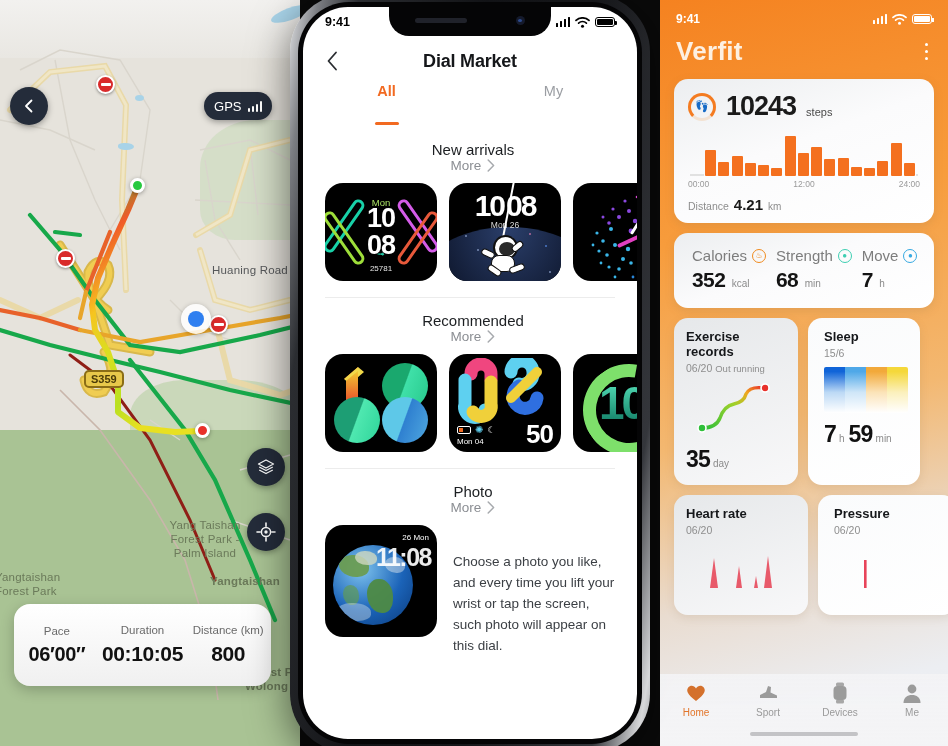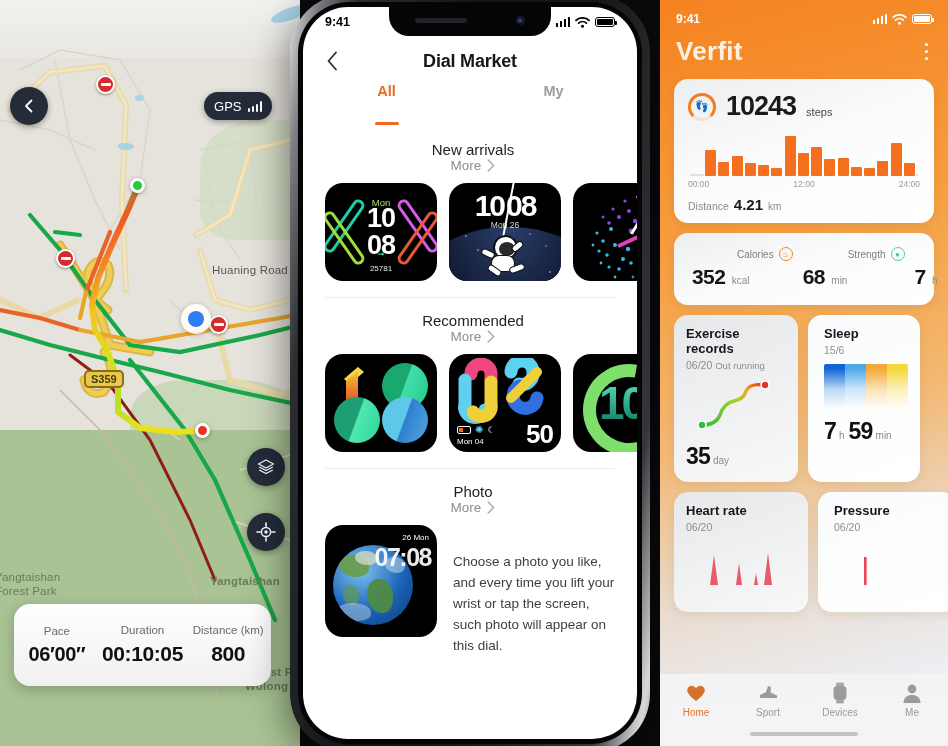--- a/index.html
+++ b/index.html
@@ -89,21 +89,21 @@
   .batt::after{content:"";position:absolute;right:-3px;top:3px;width:1.6px;height:4px;
           background:#000;border-radius:0 1px 1px 0;}
   .batt i { display:block; height:100%; width:100%; background:#000; border-radius:1.3px;}
 
   .navbar { position:absolute; top:34px; left:0; right:0; height:40px; display:flex;
             align-items:center; padding:0 18px; z-index:12;}
   .back-chev { width:22px;height:22px; display:flex;align-items:center;justify-content:center;}
   .nav-title { position:absolute; left:0; right:0; text-align:center; font-size:18px;
                font-weight:bold; color:#15171a; letter-spacing:-.2px;}
   .tabs { position:absolute; top:76px; left:0; right:0; height:36px; display:flex; z-index:12;}
-  .tab { flex:1; text-align:center; font-size:14.5px; color:#9b9ea3; position:relative;font-weight:bold;}
+  .tab { flex:1; text-align:center; font-size:14.5px; color:#9b9ea3; position:relative;}
   .tab.active { color:#f26a21; font-weight:bold; }
   .tab.active::after{ content:""; position:absolute; left:50%; transform:translateX(-50%);
        bottom:-6px; width:24px;height:3px;background:#f26a21;border-radius:2px;}
 
   .content { position:absolute; top:120px; left:0; right:0; bottom:0; overflow:hidden;}
   .sec-head { display:flex; align-items:center; justify-content:space-between;
               padding:14px 22px 10px 28px;flex-direction:column;}
   .sec-title { font-size:15px; color:#1c1f22; }
   .sec-more { display:flex; align-items:center; gap:6px; font-size:13.5px; color:#8b8e93;}
   .row { display:flex; gap:12px; padding:0 0 0 22px; }
@@ -200,21 +200,21 @@
       margin-left:auto;margin-right:auto;}
   .axis{display:flex;justify-content:space-between;font-size:8.5px;color:#9a9a9a;margin-top:3px;}
   .dist-row{display:flex;align-items:baseline;gap:5px;margin-top:7px;}
   .dist-lbl{font-size:10.5px;color:#8d8d8d;}
   .dist-val{font-size:15px;font-weight:bold;color:#1a1a1a;}
   .dist-unit{font-size:10px;color:#8d8d8d;}
 
   .metrics{display:flex;padding:14px 8px 16px 8px;}
   .metric{flex:1;text-align:left;padding-left:10px;}
   .m-top{display:flex;align-items:center;gap:5px;}
-  .m-lbl{font-size:10px;color:#7d7d7d;margin-left:45px;}
+  .m-lbl{font-size:15px;color:#7d7d7d;}
   .m-ic{width:14px;height:14px;border-radius:50%;border:1.4px solid;display:flex;
         align-items:center;justify-content:center;font-size:8px;}
   .m-val{margin-top:4px;}
   .m-num{font-size:21px;font-weight:bold;color:#141414;letter-spacing:-.6px;}
   .m-unit{font-size:10px;color:#8b8b8b;margin-left:2px;}
 
   .two-col{display:flex;gap:10px;margin:0 28px 10px 14px;}
   .half{flex:1;border-radius:14px;padding:11px 12px 12px 12px;
         box-shadow:0 3px 10px rgba(140,110,70,.15);}
   .half.a{background:linear-gradient(160deg,#e6e8ea,#f8f8f9);}
@@ -324,20 +324,23 @@
         </linearGradient>
       </defs>
       <path d="M138,186 L128,210 L112,245 L98,278 L92,305 L95,330 L108,352 L118,382 L118,412 L140,428 L175,432 L200,431" stroke="url(#trk)" stroke-width="6" fill="none" stroke-linecap="round" stroke-linejoin="round"></path>
     </svg>
 
     <div class="map-water" style="left:135px;top:95px;width:9px;height:6px;border-radius:50%"></div>
     <div class="map-water" style="left:118px;top:143px;width:16px;height:7px;border-radius:40% 60% 50% 50%"></div>
     <div class="map-water" style="left:270px;top:8px;width:40px;height:12px;border-radius:50%;transform:rotate(-20deg)"></div>
 
     <div class="lbl" style="left:212px;top:264px;font-size:11.5px;color:#56585a">Huaning Road</div>
+    <div class="lbl lbl-park" style="left:145px;top:518px;width:120px;white-space:pre-line">Yang Taishan
+Forest Park -
+Palm Island</div>
     <div class="lbl lbl-park" style="left:-5px;top:570px;width:120px;white-space:pre-line;text-align:left">Yangtaishan
 Forest Park</div>
     <div class="lbl lbl-park" style="left:210px;top:574px;width:110px;text-align:left;font-weight:bold">Yangtaishan</div>
     <div class="lbl lbl-park" style="left:245px;top:665px;width:110px;text-align:left;white-space:pre-line;font-weight:bold">Forest P
 Wolong</div>
     <div class="shield" style="left:84px;top:370px">S359</div>
 
     <div class="noentry" style="left:96px;top:75px"></div>
     <div class="noentry" style="left:56px;top:249px"></div>
     <div class="noentry" style="left:209px;top:315px"></div>
@@ -628,21 +631,21 @@
           <div class="photo-tile">
             <div class="earth">
               <div class="land" style="left:6px;top:10px;width:30px;height:22px;background:#6a9c52"></div>
               <div class="land" style="left:22px;top:6px;width:22px;height:14px;background:#cfd8c0;opacity:.8"></div>
               <div class="land" style="left:34px;top:34px;width:26px;height:34px;background:#4e8a45"></div>
               <div class="land" style="left:10px;top:40px;width:16px;height:20px;background:#5f9a55;opacity:.7"></div>
               <div class="land" style="left:52px;top:12px;width:20px;height:16px;background:#e8eef0;opacity:.45"></div>
               <div class="land" style="left:4px;top:58px;width:34px;height:18px;background:#dfe8ec;opacity:.4"></div>
             </div>
             <div class="dt">26 Mon</div>
-            <div class="tm">07:08</div>
+            <div class="tm">11:08</div>
           </div>
           <div class="photo-desc">Choose a photo you like, and every time you lift your wrist or tap the screen, such photo will appear on this dial.</div>
         </div>
 
       </div>
     </div>
   </div>
 
   <div class="verfit">
 

